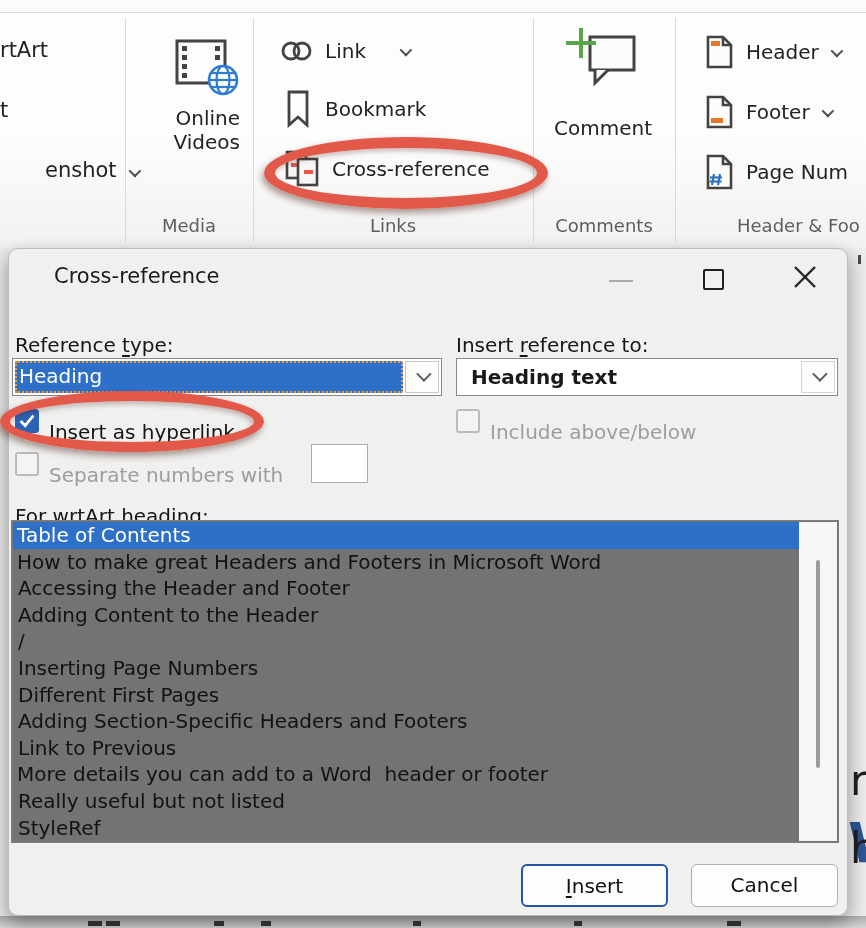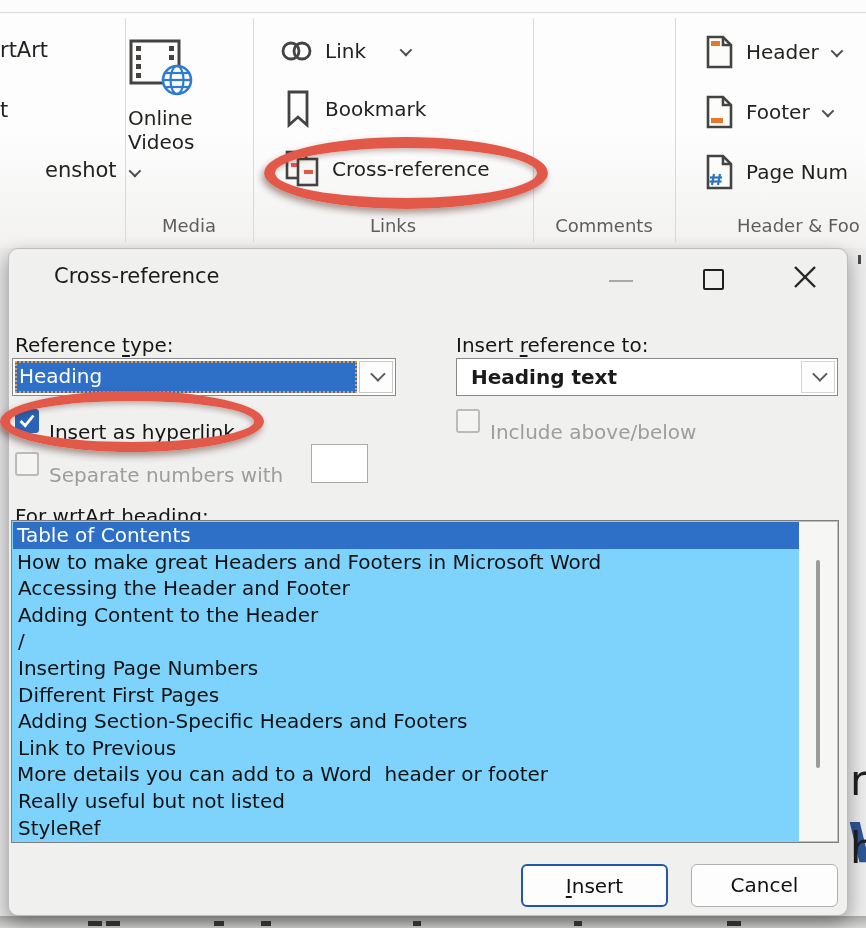--- a/index.html
+++ b/index.html
@@ -43,21 +43,21 @@
   .combo-btn { position:absolute; right:2px; top:2px; bottom:2px; width:34px; background:#fdfdfd;
                border:1px solid #c6c6c6; display:flex; align-items:center; justify-content:center; }
   .combo-btn .chev { margin:0 0 4px 0; border-color:#5a5a5a; width:11px; height:11px; }
 
   .cb { position:absolute; width:24px; height:24px; border-radius:3px; }
   .cb-on { background:#2a62b5; border:1px solid #2a62b5; }
   .cb-off { background:#f4f4f3; border:2px solid #bbbbba; }
   .mini-input { position:absolute; width:57px; height:39px; background:#fff; border:1px solid #ababab; }
 
   .listbox { position:absolute; left:2px; top:271px; width:828px; height:323px;
-             background:#7dd3fc; border:1px solid #7f7f7f; }
+             background:#737373; border:1px solid #7f7f7f; }
   .list-rows { position:absolute; left:1px; top:1px; width:788px; bottom:1px; overflow:hidden; }
   .list-row { height:26.6px; line-height:26.6px; font-size:20px; color:#121212;
               padding-left:4px; white-space:pre; overflow:hidden; }
   .list-row.indent { padding-left:5px; }
   .list-row.selected { background:#2e70c8; color:#fff; }
   .list-gutter { position:absolute; right:1px; top:1px; bottom:1px; width:38px; background:#f6f6f5; }
   .list-thumb { position:absolute; right:17px; top:38px; width:4px; height:208px;
                 background:#9b9b9b; border-radius:2px; }
 
   .btn { position:absolute; width:147px; height:43px; border-radius:6px; background:#fdfdfd;
@@ -91,21 +91,21 @@
 
     <div class="clip-item" style="top:38px;"><span>rtArt</span></div>
     <div class="clip-item" style="top:98px;"><span>t</span></div>
     <div class="clip-item" style="top:158px;padding-left:45px;"><span>enshot</span><span class="chev"></span></div>
 
     <div class="vsep" style="left:125px;"></div>
     <div class="vsep" style="left:253px;"></div>
     <div class="vsep" style="left:533px;"></div>
     <div class="vsep" style="left:675px;"></div>
 
-    <div class="rbtn" style="left:128px;top:28px;width:100px;height:160px;text-align:left;">
+    <div class="rbtn" style="left:140px;top:28px;width:100px;height:160px;text-align:right;">
       <svg width="66" height="60" viewBox="0 0 66 60" style="margin-top:10px;">
         <rect x="3" y="3" width="48" height="42" fill="none" stroke="#454341" stroke-width="3"></rect>
         <rect x="8" y="8" width="5" height="5" fill="#454341"></rect>
           <rect x="8" y="17" width="5" height="5" fill="#454341"></rect>
         <rect x="8" y="26" width="5" height="5" fill="#454341"></rect>
           <rect x="8" y="35" width="5" height="5" fill="#454341"></rect>
         <rect x="41" y="8" width="5" height="5" fill="#454341"></rect>
           <rect x="41" y="17" width="5" height="5" fill="#454341"></rect>
         <circle cx="49" cy="42" r="14" fill="#fdfdfd" stroke="#2e7cd1" stroke-width="2.6"></circle>
         <ellipse cx="49" cy="42" rx="6.5" ry="14" fill="none" stroke="#2e7cd1" stroke-width="2.2"></ellipse>
@@ -138,20 +138,29 @@
       <svg width="38" height="38" viewBox="0 0 38 38">
         <rect x="3" y="2" width="19" height="26" fill="#f7f6f5" stroke="#454341" stroke-width="2.6"></rect>
         <rect x="7" y="13" width="8" height="4" fill="#e8564a"></rect>
         <rect x="14" y="9" width="19" height="26" fill="#f7f6f5" stroke="#454341" stroke-width="2.6"></rect>
         <rect x="20" y="20" width="9" height="4" fill="#e8564a"></rect>
       </svg>
       <span class="rlabel" style="margin-left:10px;">Cross-reference</span>
     </div>
     <div class="grouplabel" style="left:253px;width:280px;">Links</div>
 
+    <div class="rbtn" style="left:538px;top:26px;width:130px;height:125px;text-align:center;">
+      <svg width="78" height="68" viewBox="0 0 78 68">
+        <rect x="26" y="11" width="44" height="33" fill="#fcfcfb" stroke="#454341" stroke-width="3"></rect>
+        <path d="M31 44 v13 l13 -13" fill="#fcfcfb" stroke="#454341" stroke-width="3"></path>
+        <line x1="17" y1="2" x2="17" y2="32" stroke="#57a64a" stroke-width="4"></line>
+        <line x1="2" y1="17" x2="32" y2="17" stroke="#57a64a" stroke-width="4"></line>
+      </svg>
+      <div class="rlabel" style="margin-top:18px;">Comment</div>
+    </div>
     <div class="grouplabel" style="left:533px;width:142px;">Comments</div>
 
     <div class="rbtn rowbtn" style="left:706px;top:32px;width:160px;height:40px;">
       <svg width="27" height="34" viewBox="0 0 27 34">
         <path d="M2 2 h15 l8 8 v22 h-23 z" fill="#fcfcfb" stroke="#454341" stroke-width="2.6"></path>
         <path d="M17 2 v8 h8" fill="none" stroke="#454341" stroke-width="2.6"></path>
         <rect x="5" y="6" width="9" height="5" fill="#e8762c"></rect>
       </svg>
       <span class="rlabel" style="margin-left:13px;">Header</span>
       <span class="chev"></span>
@@ -199,21 +208,21 @@
     <div class="dlg-title">Cross-reference</div>
 
     <div class="cap-btn min-glyph" style="left:600px;top:31px;"></div>
     <div class="cap-btn max-glyph" style="left:694px;top:20px;"></div>
     <svg class="cap-btn" style="left:783px;top:15px;" width="26" height="26" viewBox="0 0 26 26">
       <line x1="3" y1="3" x2="23" y2="23" stroke="#262626" stroke-width="2.4"></line>
       <line x1="23" y1="3" x2="3" y2="23" stroke="#262626" stroke-width="2.4"></line>
     </svg>
 
     <div class="dlg-label" style="left:6px;top:74px;"><span>Reference </span><u>t</u><span>ype:</span></div>
-    <div class="combo" style="left:3px;top:109px;width:384px;">
+    <div class="combo" style="left:3px;top:109px;width:430px;">
       <div class="combo-sel">Heading</div>
       <div class="combo-btn">
         <span class="chev"></span>
       </div>
     </div>
 
     <div class="dlg-label" style="left:447px;top:74px;"><span>Insert </span><u>r</u><span>eference to:</span></div>
     <div class="combo" style="left:447px;top:109px;width:382px;">
       <div class="combo-txt">Heading text</div>
       <div class="combo-btn" style="border-color:#d4d4d4;">

